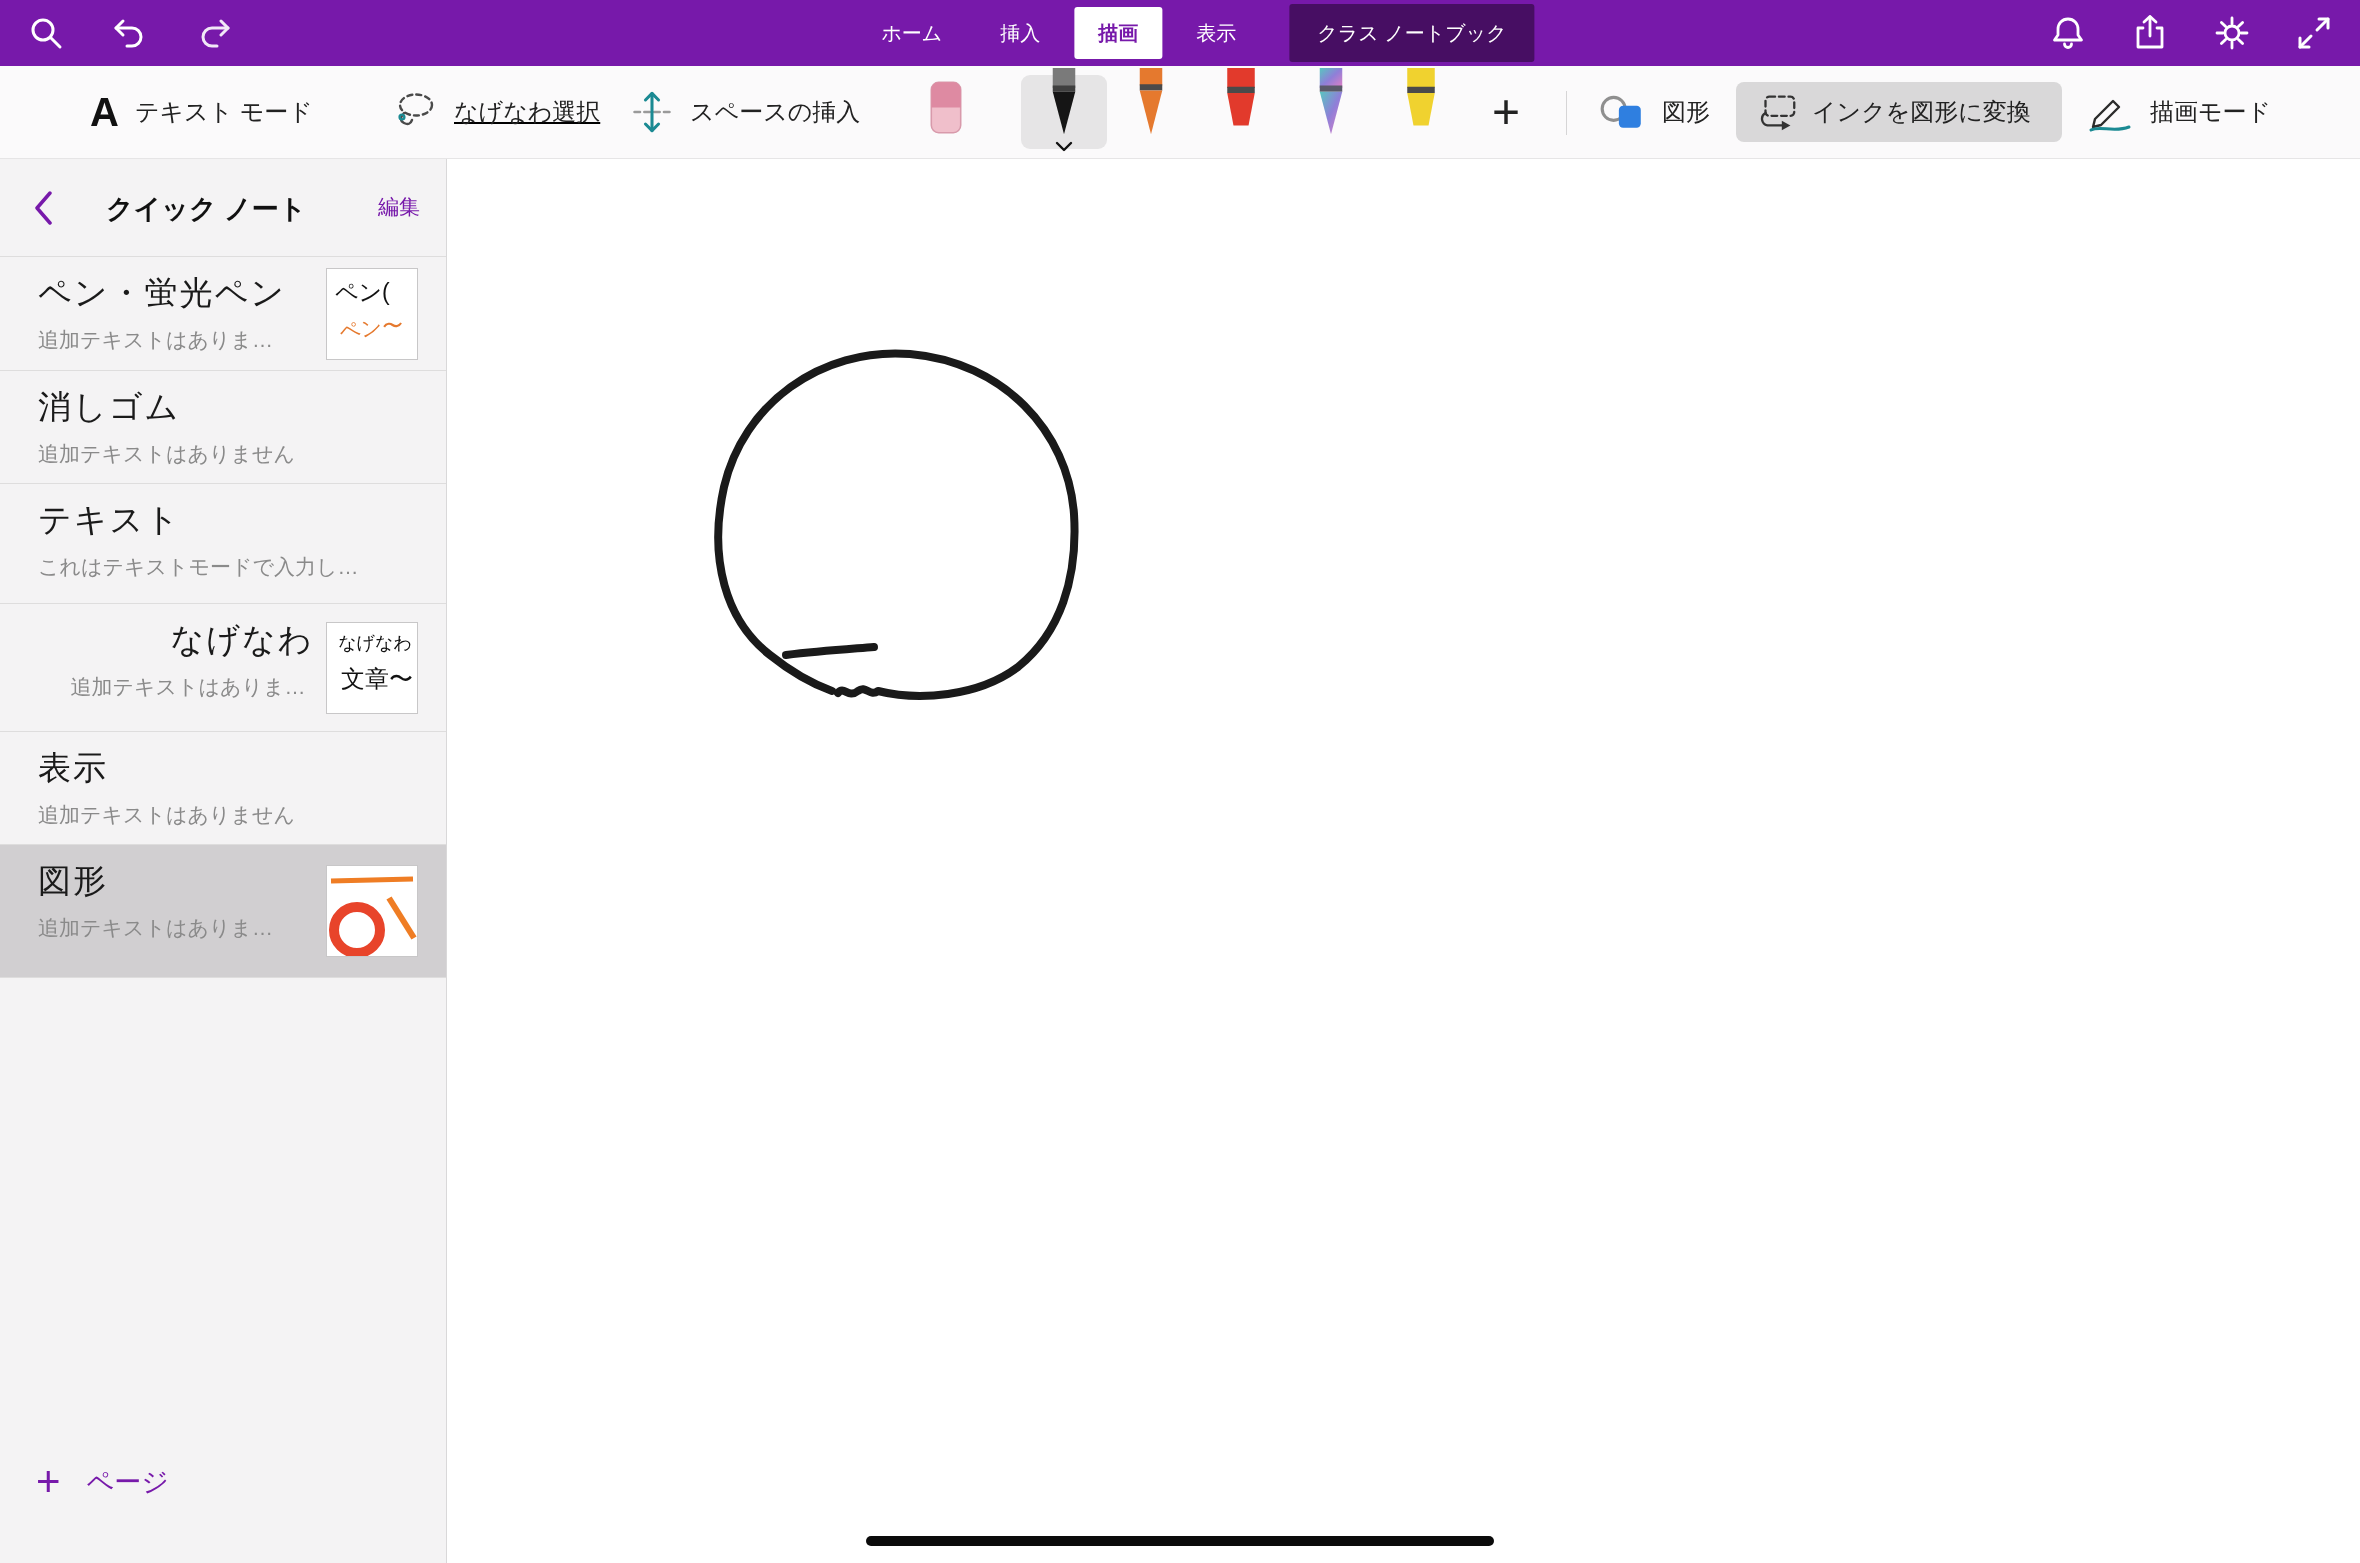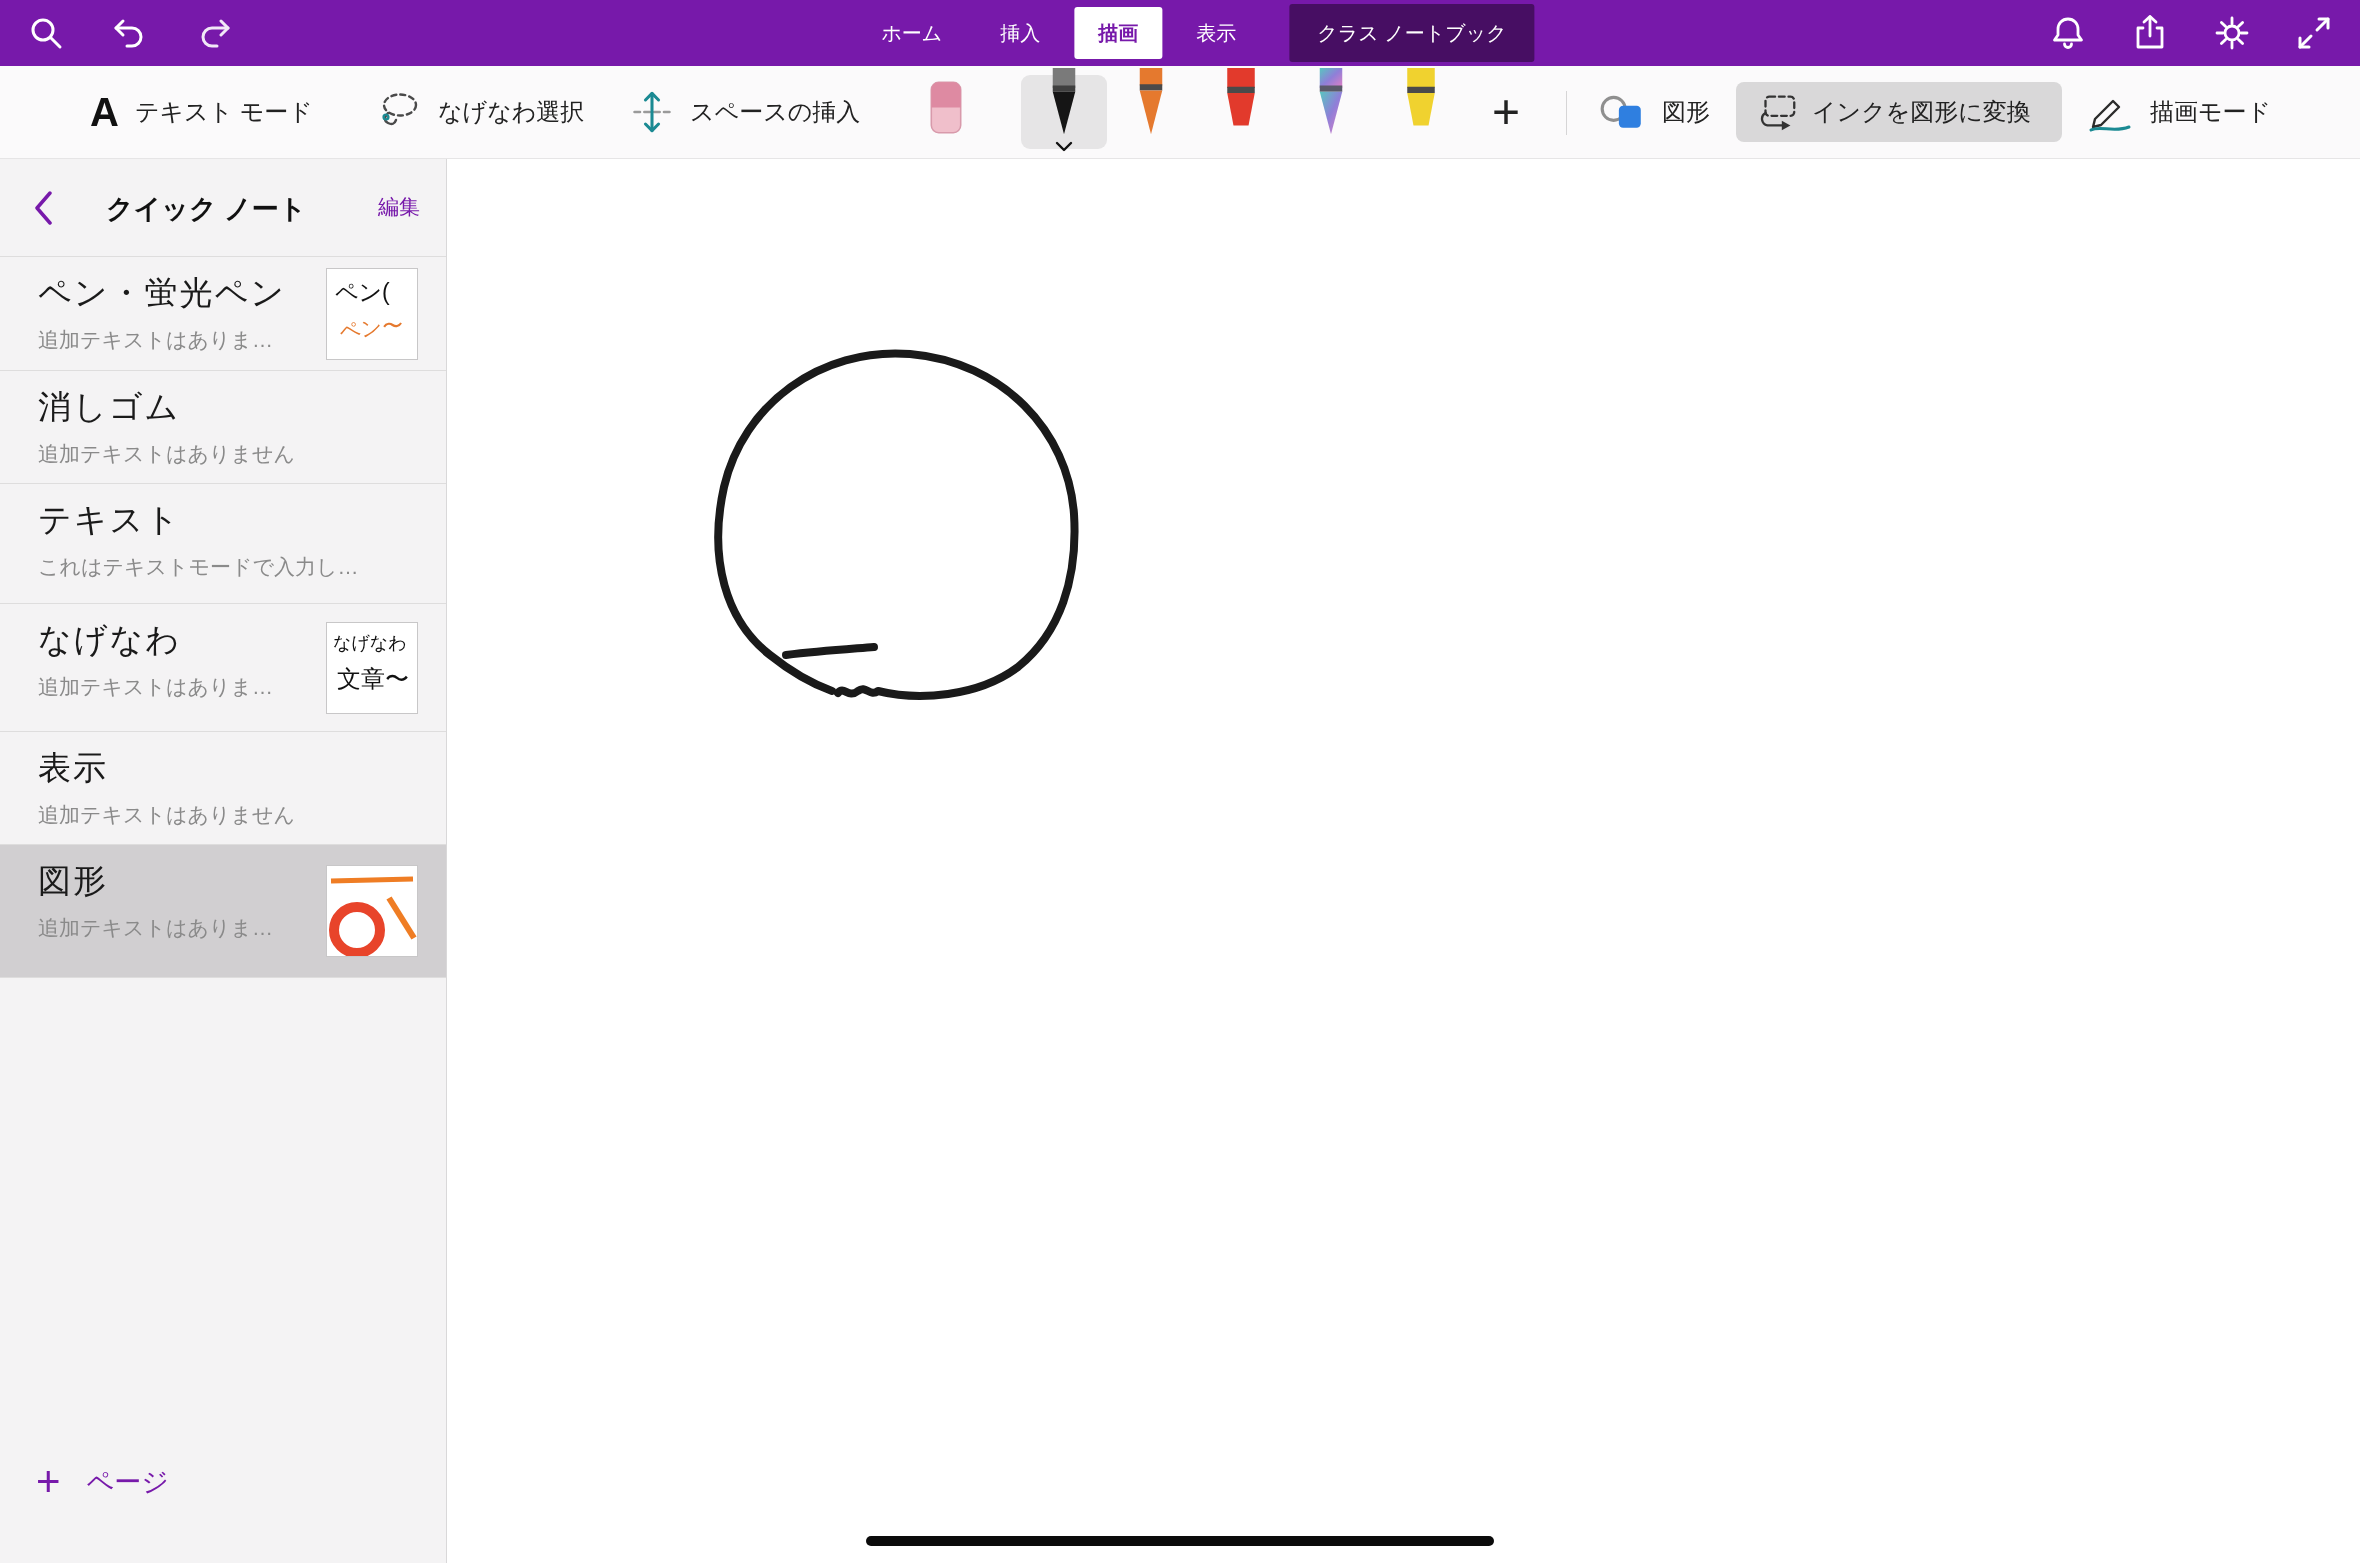--- a/index.html
+++ b/index.html
@@ -147,21 +147,21 @@
     </div>
   </div>
 
   <div class="toolbar">
 
     <div class="tgroup" style="left:90px;">
       <span class="a-glyph">A</span>
       <span class="tlabel">テキスト モード</span>
     </div>
 
-    <div class="tgroup" style="left:376px;">
+    <div class="tgroup" style="left:392px;text-decoration:underline;">
       <span class="ticon">
         <svg width="46" height="44" viewBox="0 0 46 44" fill="none" stroke="#4a4a4a" stroke-width="2.4" stroke-linecap="round">
           <ellipse cx="24" cy="15" rx="16" ry="10.5" stroke-dasharray="5 4"></ellipse>
           <path d="M12 23 q-6 7 0 10 q6 3 8 -3"></path>
           <circle cx="10" cy="27" r="2.4" fill="none" stroke="#1b8a93"></circle>
         </svg>
       </span>
       <span class="tlabel">なげなわ選択</span>
     </div>
 
@@ -298,21 +298,21 @@
     <div class="sb-item" style="top:212px; height:113px;">
       <div class="sb-item-title">消しゴム</div>
       <div class="sb-item-sub" style="max-width:390px;">追加テキストはありません</div>
     </div>
 
     <div class="sb-item" style="top:325px; height:120px;">
       <div class="sb-item-title">テキスト</div>
       <div class="sb-item-sub" style="max-width:390px;">これはテキストモードで入力し…</div>
     </div>
 
-    <div class="sb-item" style="top:445px; height:128px;">
+    <div class="sb-item" style="top:445px; height:128px;text-align:center;">
       <div class="sb-item-title">なげなわ</div>
       <div class="sb-item-sub">追加テキストはありま…</div>
       <div class="thumb">
         <div class="t3-line1">なげなわ</div>
         <div class="t3-line2">文章〜</div>
       </div>
     </div>
 
     <div class="sb-item" style="top:573px; height:113px;">
       <div class="sb-item-title">表示</div>

